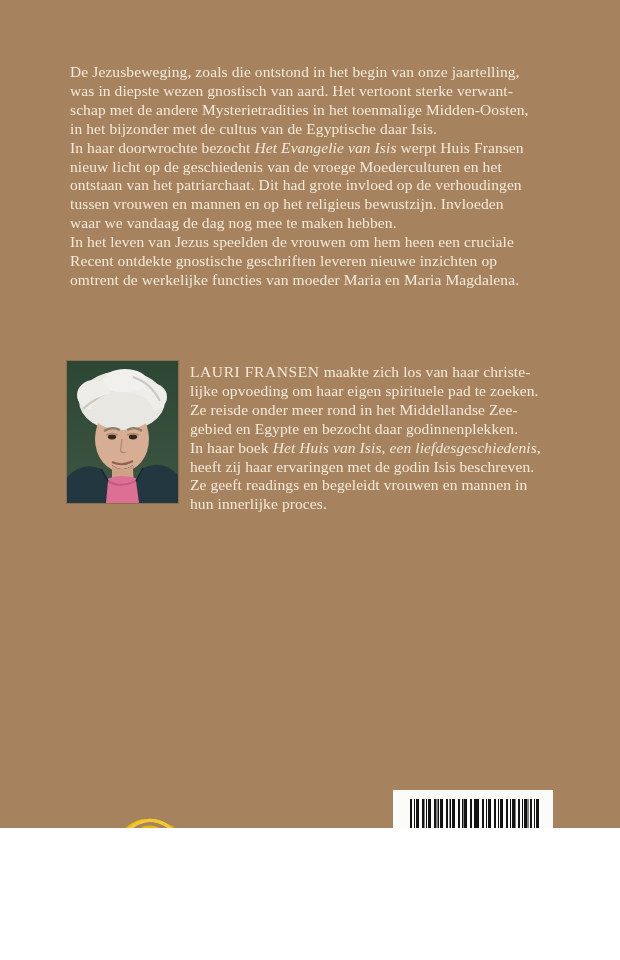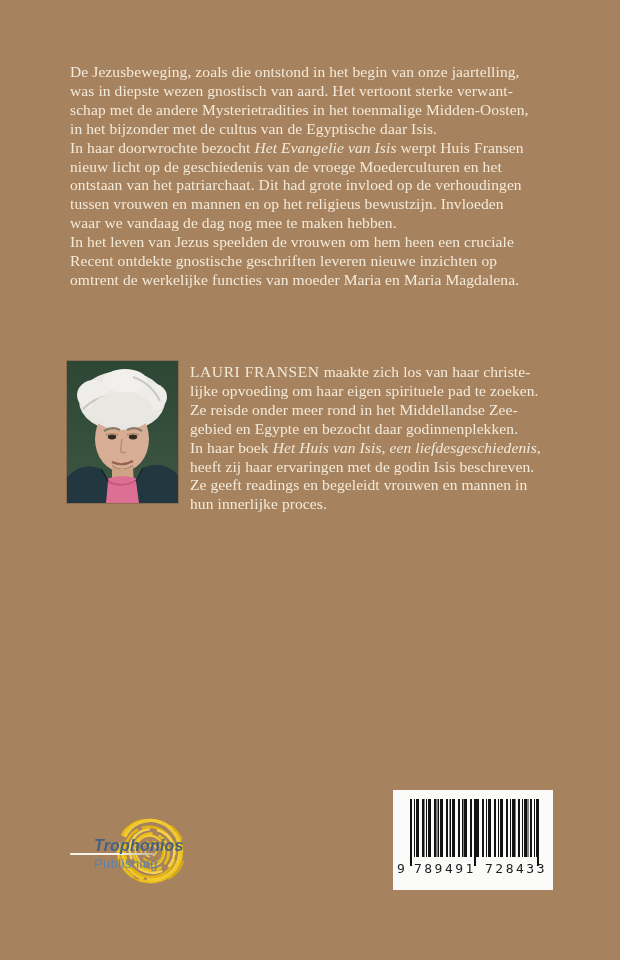--- a/index.html
+++ b/index.html
@@ -1,18 +1,18 @@
 <!DOCTYPE html>
 <html><head>
 <meta charset="utf-8">
 <style>
   html,body{margin:0;padding:0;}
   .cover{
     position:relative;
-    width:620px;height:960px;
+    width:620px;height:828px;
     background:#a7825f;
     overflow:hidden;
     font-family:"Liberation Serif","DejaVu Serif",serif;
     color:#f3ead9;
   }
   
   .textline{
     font-size:15.5px;
     line-height:18.9px;
     white-space:nowrap;

